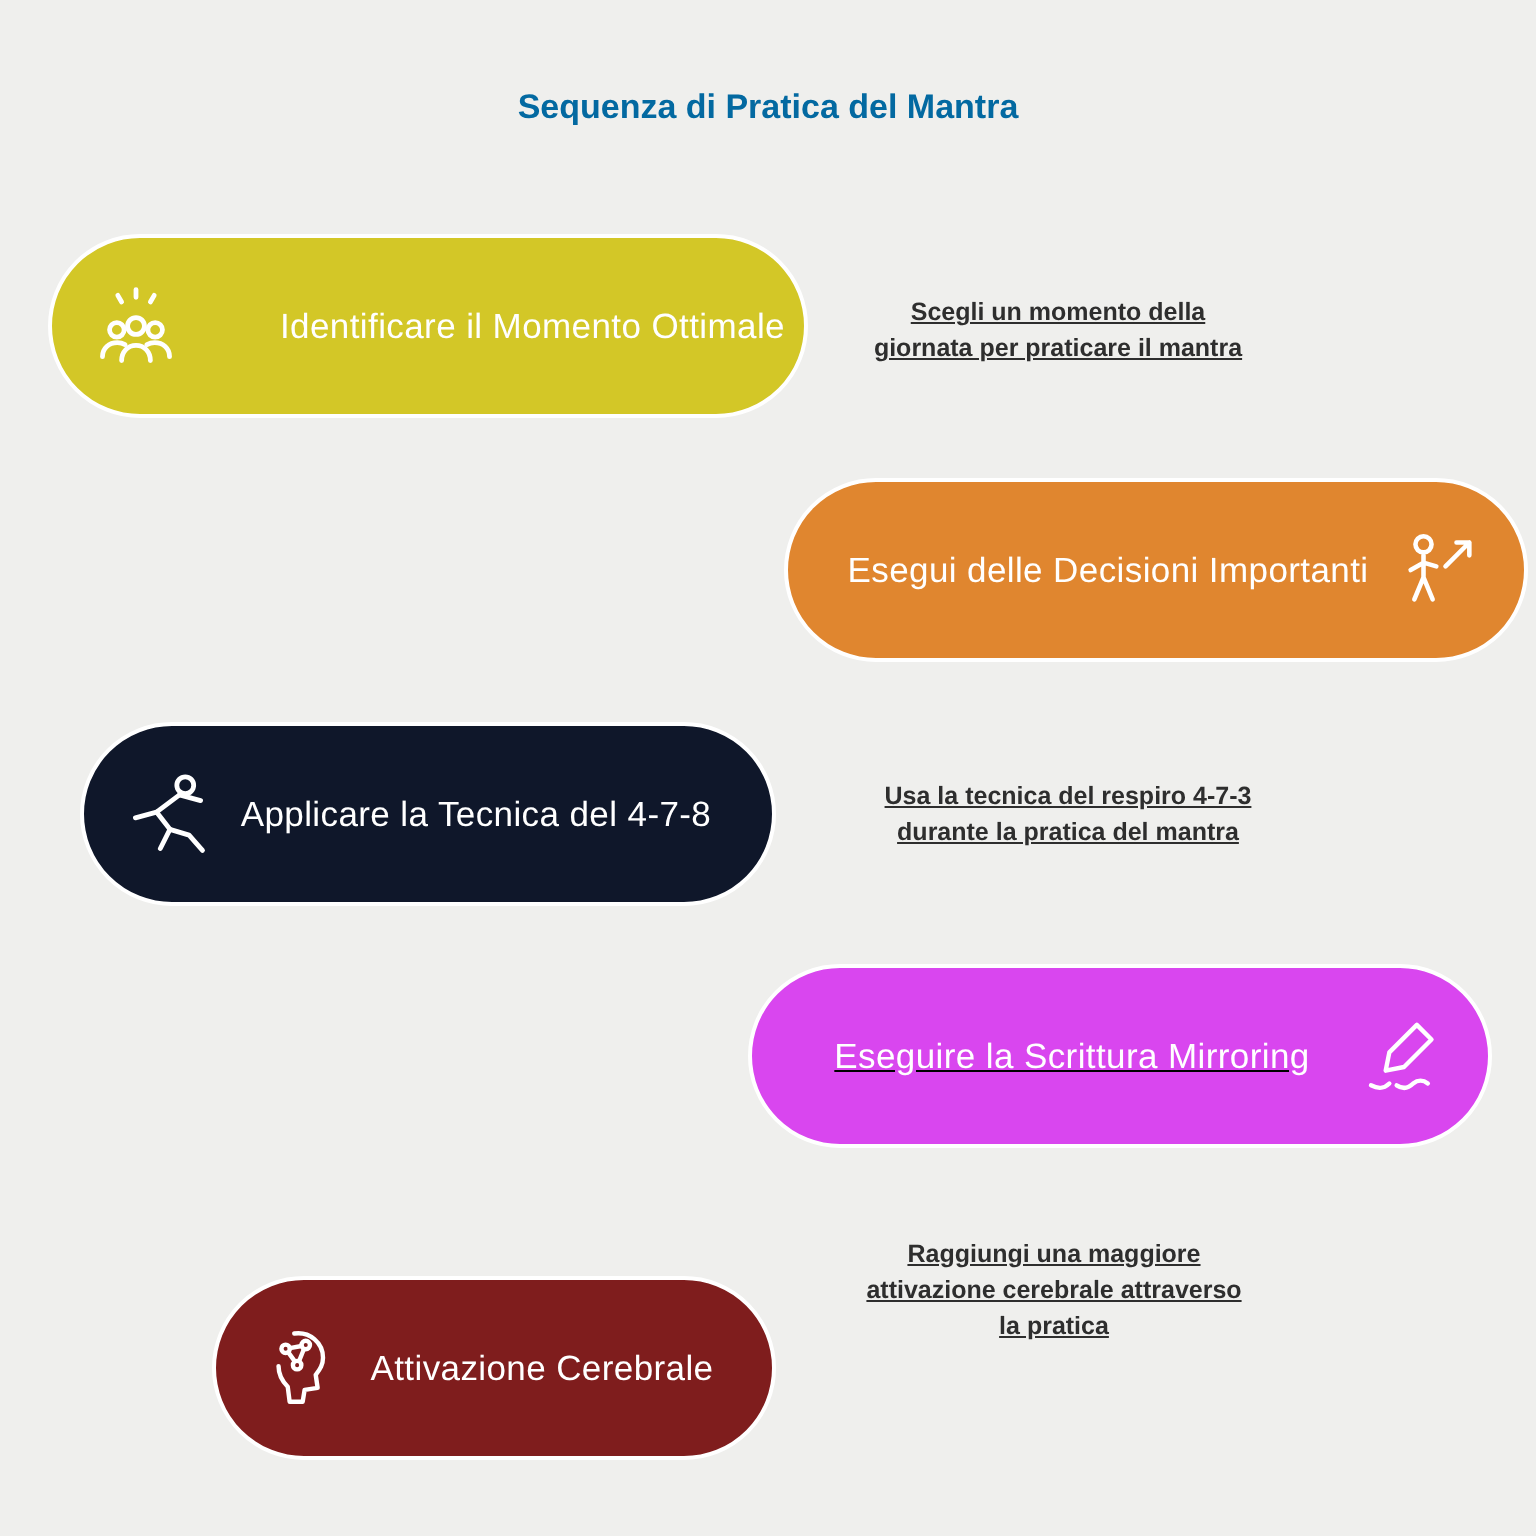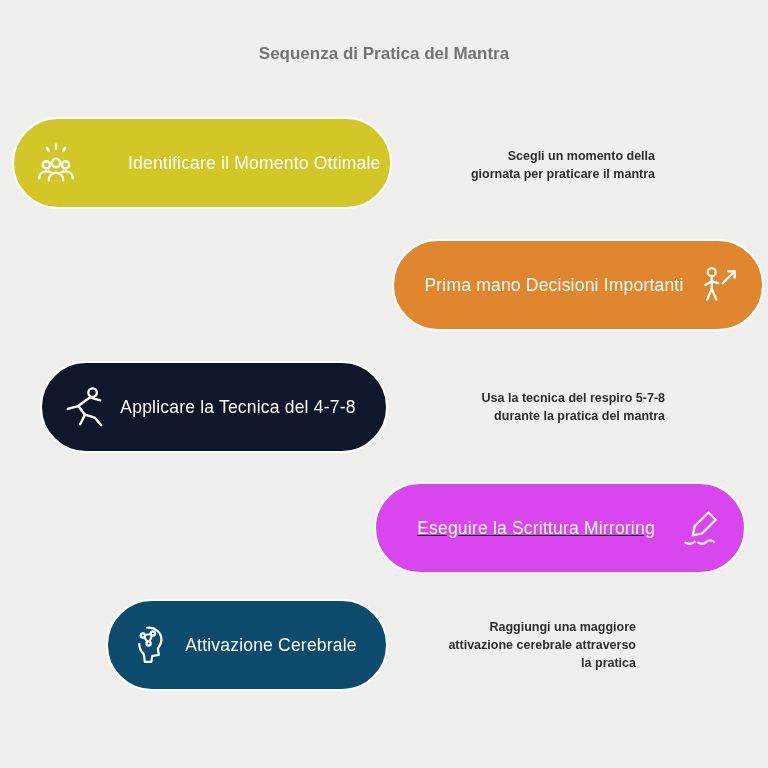--- a/index.html
+++ b/index.html
@@ -14,21 +14,21 @@
     overflow: hidden;
   }
   .title {
     position: absolute;
     top: 44px;
     left: 0;
     width: 768px;
     text-align: center;
     font-size: 17px;
     font-weight: 700;
-    color: #737373;
+    color: #0369a1;
     margin: 0;
   }
   .pill {
     position: absolute;
     height: 92px;
     border-radius: 46px;
     border: 2px solid #FFFFFF;
     box-sizing: border-box;
     display: flex;
     align-items: center;
@@ -53,35 +53,35 @@
   .pill.left .pill-label { margin: 0 auto; padding: 0 8px; }
   .pill.right .pill-label { margin: 0 auto; padding: 0 8px; }
   .desc {
     position: absolute;
     font-size: 12.5px;
     font-weight: 700;
     color: #2E2E2E;
     line-height: 1.45;
     white-space: pre-line;
   }
-  .desc.align-left  { text-align: right; }
+  .desc.align-left  { text-align: center; text-decoration: underline; }
   .desc.align-right { text-align: right; }
 
   
-  .pill-1 { top: 117px; left: 12px;   width: 380px; gap: 40px; }
+  .pill-1 { top: 117px; left: 24px;   width: 380px; gap: 40px; }
   .pill-2 { top: 239px; left: 392px; width: 372px; }
   .pill-3 { top: 361px; left: 40px;  width: 348px; }
   .pill-4 { top: 482px; left: 374px; width: 372px; }
   .pill-5 { top: 599px; left: 106px; width: 282px; }
 
   .desc-1 { top: 147px; left: 403px; width: 252px; }
   .desc-2 { top: 268px; left: 140px; width: 238px; }
   .desc-3 { top: 389px; left: 403px; width: 262px; }
   .desc-4 { top: 510px; left: 120px; width: 240px; }
-  .desc-5 { top: 618px; left: 384px; width: 252px; }
+  .desc-5 { top: 618px; left: 401px; width: 252px; }
 </style>
 </head>
 <body>
 
 <div class="canvas" style="background-color: rgb(239, 239, 237);">
 
   <h1 class="title">Sequenza di Pratica del Mantra</h1>
 
   <div class="pill pill-1 left" style="background-color: rgb(211, 199, 39);">
     <span class="icon">
@@ -96,21 +96,21 @@
           <path d="M16.5 42c0-4.7 3.3-7.9 7.5-7.9s7.5 3.2 7.5 7.9"></path>
         </g>
       </svg>
     </span>
     <span class="pill-label">Identificare il Momento Ottimale</span>
   </div>
   <div class="desc desc-1 align-left">Scegli un momento della
 giornata per praticare il mantra</div>
 
   <div class="pill pill-2 right" style="background-color: rgb(224, 134, 47);">
-    <span class="pill-label">Prima mano Decisioni Importanti</span>
+    <span class="pill-label">Esegui delle Decisioni Importanti</span>
     <span class="icon">
       <svg viewBox="0 0 48 48" width="44" height="44">
         <g stroke="#fff" stroke-width="2.5" fill="none" stroke-linecap="round" stroke-linejoin="round">
           <circle cx="15" cy="10" r="4.4"></circle>
           <path d="M15 16v12M15 28l-5 12M15 28l5 12M15 20l-7 4M15 20l7 2"></path>
           <path d="M27 22L40 9M33 9h7v7"></path>
         </g>
       </svg>
     </span>
   </div>
@@ -122,36 +122,36 @@
           <circle cx="33" cy="9" r="4.4"></circle>
           <path d="M30 14L18 23 7 26"></path>
           <path d="M18 23l7 9-5 10"></path>
           <path d="M25 32l10 3 7 8"></path>
           <path d="M30 14l11 3"></path>
         </g>
       </svg>
     </span>
     <span class="pill-label">Applicare la Tecnica del 4-7-8</span>
   </div>
-  <div class="desc desc-3 align-left">Usa la tecnica del respiro 5-7-8
+  <div class="desc desc-3 align-left">Usa la tecnica del respiro 4-7-3
 durante la pratica del mantra</div>
 
   <div class="pill pill-4 right" style="background-color: #d946ef; text-decoration: underline;">
     <span class="pill-label">Eseguire la Scrittura Mirroring</span>
     <span class="icon">
       <svg viewBox="0 0 48 48" width="44" height="44">
         <g stroke="#fff" stroke-width="2.4" fill="none" stroke-linecap="round" stroke-linejoin="round">
           <path d="M31 7l8 8-15 15-10 2 2-10z"></path>
           <path d="M6 40c4 2 7 2 10-1M20 40c3 2 6 2 9-1 2.5-2 5.5-2 8 0"></path>
         </g>
       </svg>
     </span>
   </div>
 
-  <div class="pill pill-5 left" style="background-color: #0c4a6e;">
+  <div class="pill pill-5 left" style="background-color: #7f1d1d; margin-top: 39px;">
     <span class="icon">
       <svg viewBox="0 0 48 48" width="46" height="46">
         <g stroke="#fff" stroke-width="2.3" fill="none" stroke-linecap="round" stroke-linejoin="round">
           <path d="M21 6c8-1.2 15 4.8 15 12.6 0 4-1.8 6.2-3.8 9l1 6.8-6.8 1-1 6.2h-6.8l-1-7.8c-3-3-4.8-6-4.8-10.8"></path>
           <circle cx="16.5" cy="14" r="2.2"></circle>
           <circle cx="27" cy="12" r="2.2"></circle>
           <circle cx="22.5" cy="22.5" r="2.2"></circle>
           <path d="M18 16l3.2 4.4M26 14.2l-2.4 6M18.7 13.6l6.1-1.1"></path>
         </g>
       </svg>

